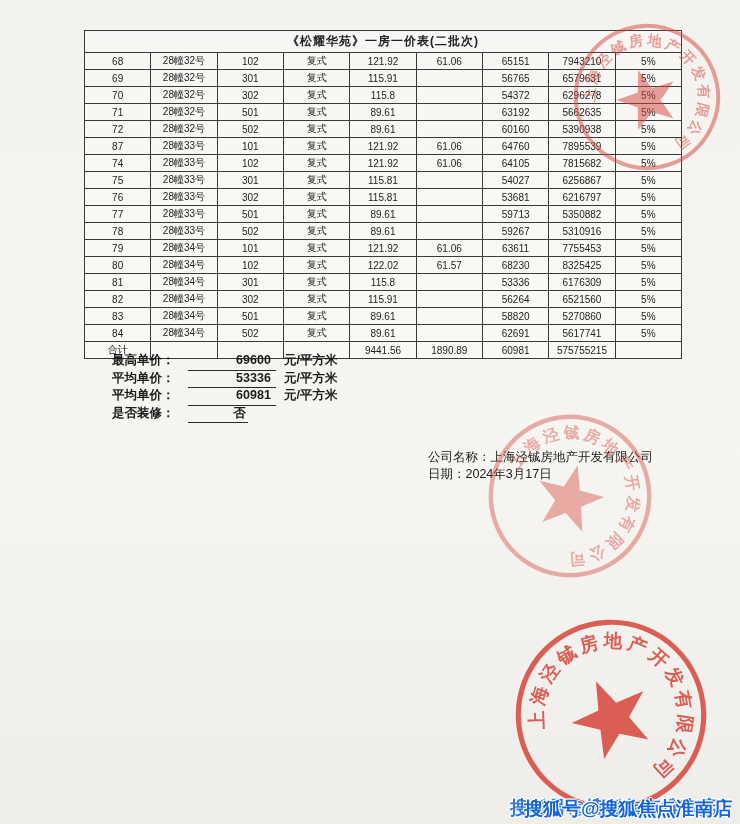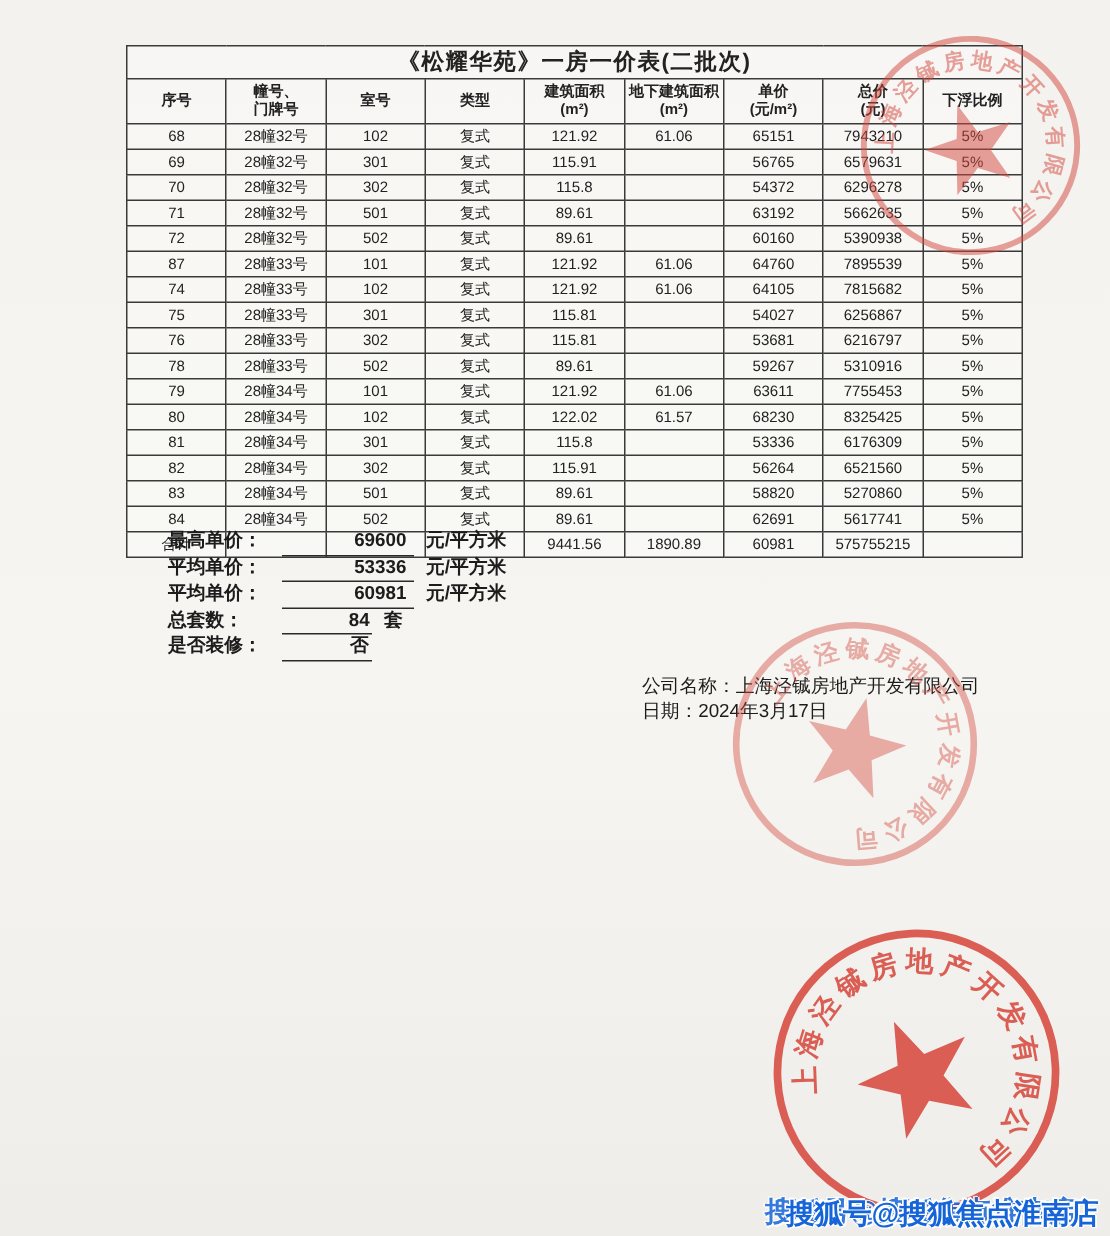--- a/index.html
+++ b/index.html
@@ -22,21 +22,21 @@
   }
   .price-table th, .price-table td {
     border:1px solid #3a3a3a;
     font-size:10px; color:#222;
     text-align:center; vertical-align:middle;
     padding:1px 2px; height:14px;
     overflow:hidden; white-space:nowrap;
   }
   .price-table th { white-space:pre-line; font-weight:bold; line-height:1.15; }
   .price-table .title-cell {
-    font-size:15px; font-weight:bold; height:22px; letter-spacing:1px;
+    font-size:12px; font-weight:bold; height:22px; letter-spacing:1px;
   }
   .price-table thead tr.hdr th { height:30px; }
   
   .summary { position:absolute; left:112px; top:352px; font-size:12.5px; color:#1c1c1c; font-weight:bold; }
   .sum-row { height:17.5px; line-height:17.5px; white-space:nowrap; }
   .sum-label { display:inline-block; min-width:76px; }
   .sum-value {
     display:inline-block; min-width:88px; text-align:center;
     border-bottom:1.5px solid #2a2a2a; margin-right:8px;padding-left:43px;
   }
@@ -65,36 +65,20 @@
 </head>
 <body>
 
 <div class="page">
 
   <table class="price-table">
     <thead>
       <tr>
         <th colspan="9" class="title-cell">《松耀华苑》一房一价表(二批次)</th>
       </tr>
-      <tr class="hdr">
-          <th>序号</th>
-          <th>幢号、
-门牌号</th>
-          <th>室号</th>
-          <th>类型</th>
-          <th>建筑面积
-(m²)</th>
-          <th>地下建筑面积
-(m²)</th>
-          <th>单价
-(元/m²)</th>
-          <th>总价
-(元)</th>
-          <th>下浮比例</th>
-        </tr>
     </thead>
     <tbody>
         <tr>
           <td>68</td>
           <td>28幢32号</td>
           <td>102</td>
           <td>复式</td>
           <td>121.92</td>
           <td>61.06</td>
           <td>65151</td>
@@ -180,20 +164,31 @@
         </tr>
         <tr>
           <td>76</td>
           <td>28幢33号</td>
           <td>302</td>
           <td>复式</td>
           <td>115.81</td>
           <td></td>
           <td>53681</td>
           <td>6216797</td>
+          <td>5%</td>
+        </tr>
+        <tr>
+          <td>77</td>
+          <td>28幢33号</td>
+          <td>501</td>
+          <td>复式</td>
+          <td>89.61</td>
+          <td></td>
+          <td>59713</td>
+          <td>5350882</td>
           <td>5%</td>
         </tr>
         <tr>
           <td>78</td>
           <td>28幢33号</td>
           <td>502</td>
           <td>复式</td>
           <td>89.61</td>
           <td></td>
           <td>59267</td>
@@ -284,23 +279,20 @@
     <div class="sum-row">
       <span class="sum-label">最高单价：</span><span class="sum-value">69600</span><span class="sum-unit">元/平方米</span>
     </div>
     <div class="sum-row">
       <span class="sum-label">平均单价：</span><span class="sum-value">53336</span><span class="sum-unit">元/平方米</span>
     </div>
     <div class="sum-row">
       <span class="sum-label">平均单价：</span><span class="sum-value">60981</span><span class="sum-unit">元/平方米</span>
     </div>
     <div class="sum-row">
-      <span class="sum-label">总套数：</span><span class="sum-value narrow">84</span><span class="sum-unit">套</span>
-    </div>
-    <div class="sum-row">
       <span class="sum-label">是否装修：</span><span class="sum-value narrow">否</span><span class="sum-unit"></span>
     </div>
   </div>
 
   <div class="footer">
     <div><span>公司名称：</span><span>上海泾铖房地产开发有限公司</span></div>
     <div><span>日期：</span><span>2024年3月17日</span></div>
   </div>
 
   <div class="seal seal-top">

